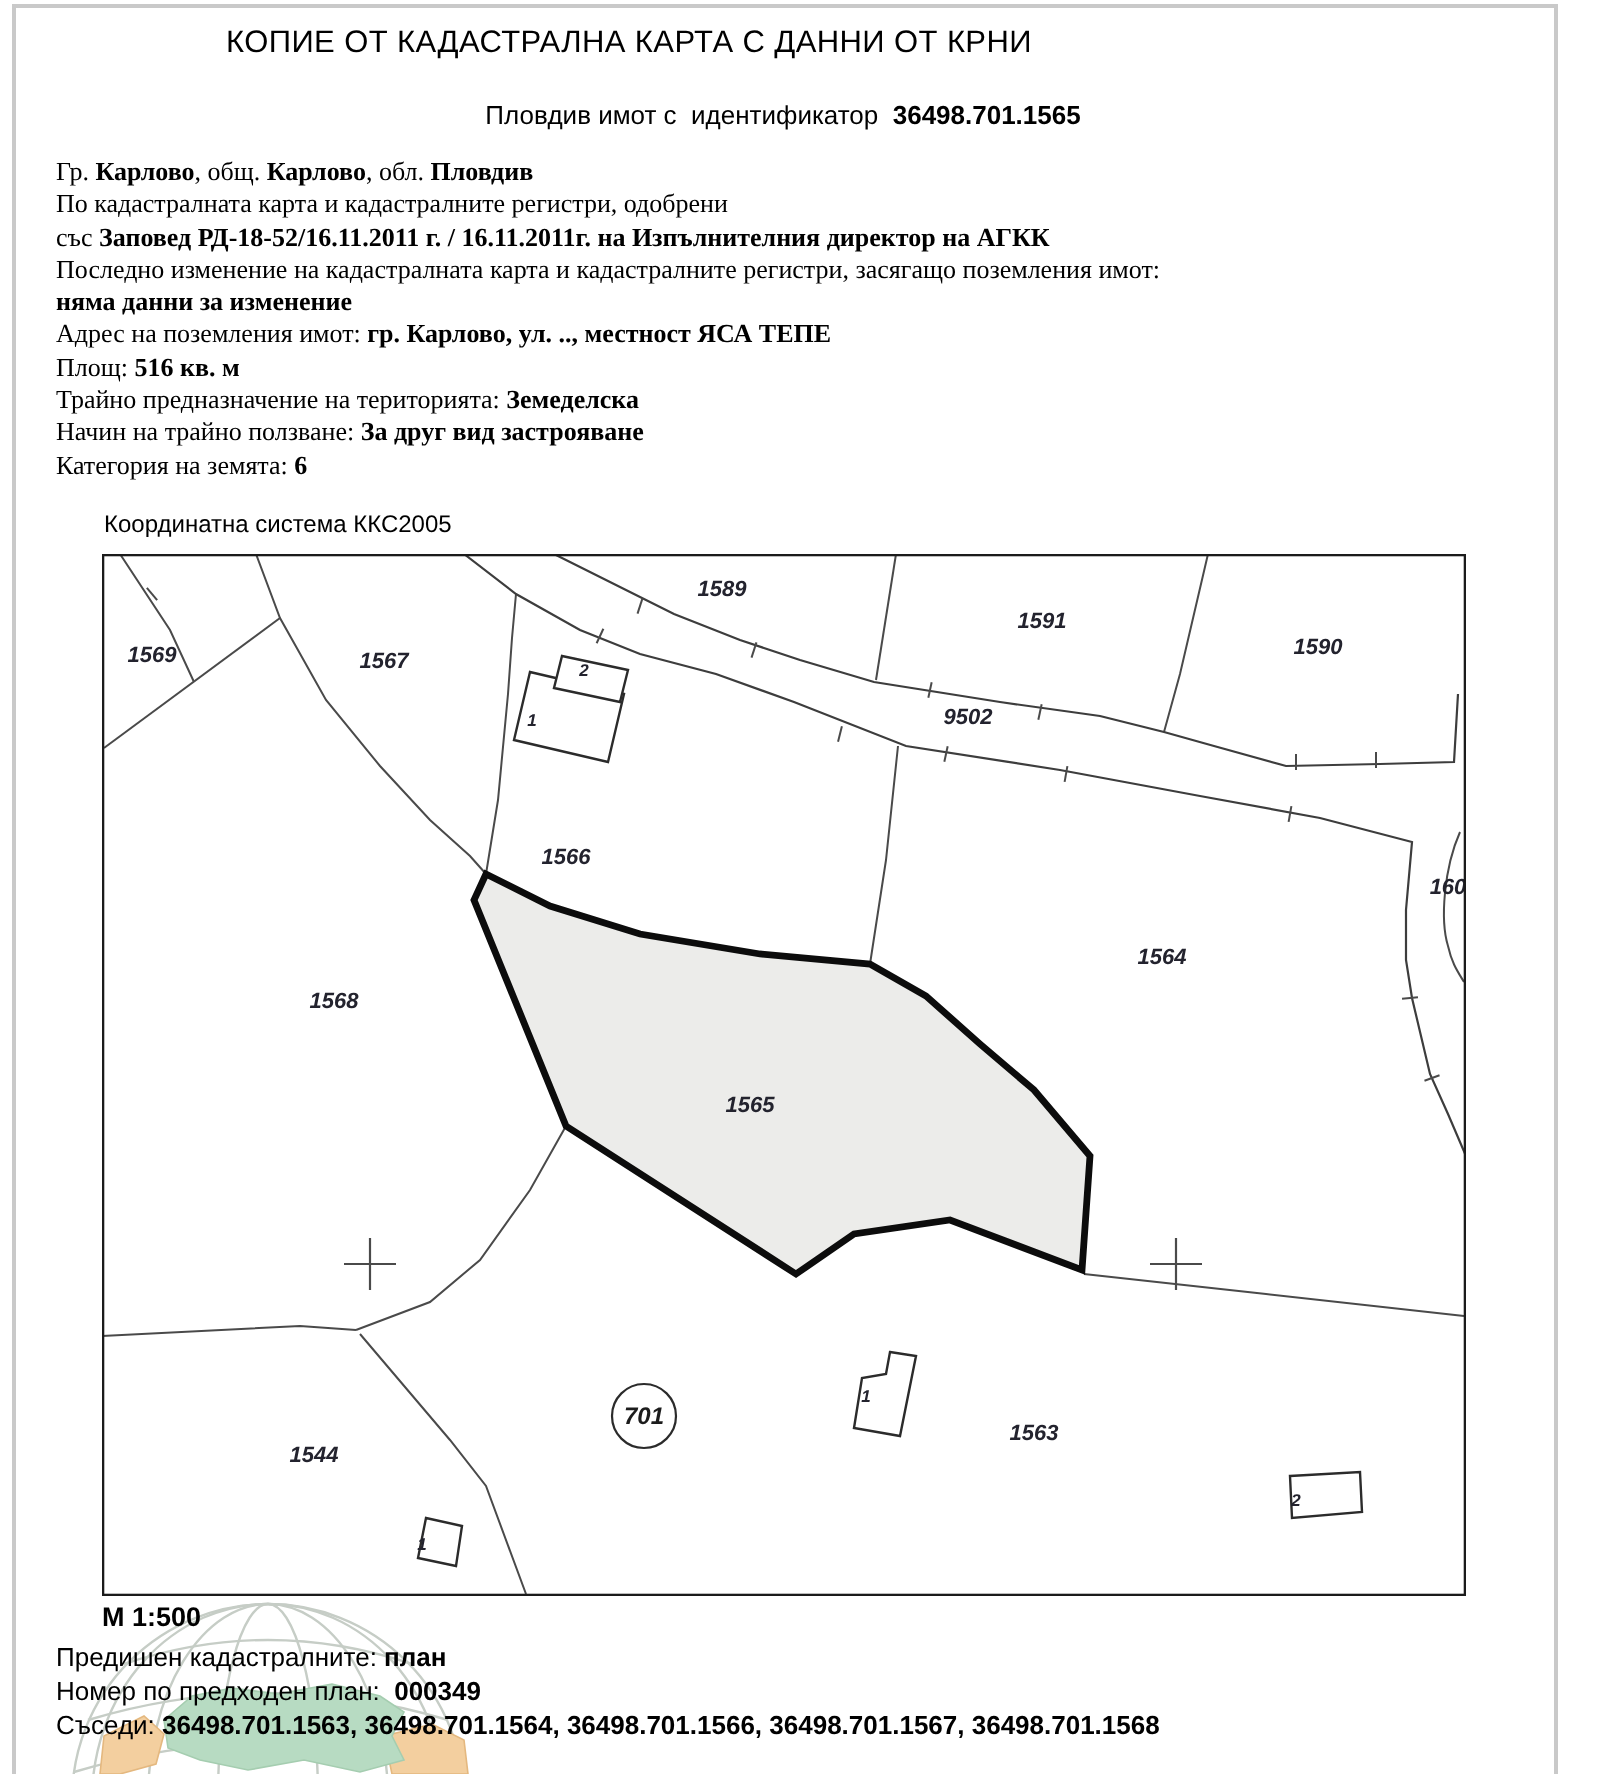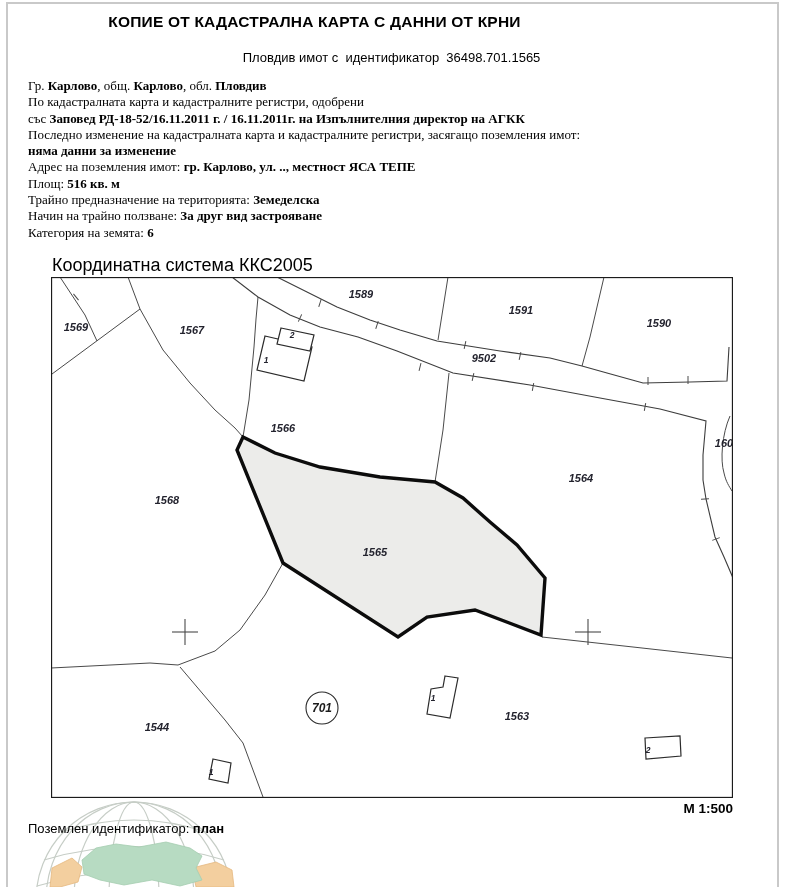--- a/index.html
+++ b/index.html
@@ -8,54 +8,54 @@
     background:#ffffff;color:#000;
     font-family:"Liberation Sans",sans-serif;
   }
   .page-border{
     position:absolute;left:6px;top:2px;width:769px;height:885px;
     border-left:2px solid #c9c9c9;border-right:2px solid #c9c9c9;border-top:2px solid #c9c9c9;
     pointer-events:none;
   }
   .title{
     position:absolute;left:6px;top:13px;width:617px;text-align:center;
-    font-size:15.5px;font-weight:bold;letter-spacing:.2px;
+    font-size:15.5px;font-weight:normal;letter-spacing:.2px;
   }
   .subtitle{
     position:absolute;left:6px;top:50px;width:771px;text-align:center;
     font-size:13px;white-space:pre-wrap;
   }
-  .subtitle b{font-weight:normal;text-align:right;}
+  .subtitle b{font-weight:bold;text-align:right;}
   .info{
     position:absolute;left:28px;top:78px;font-size:13px;line-height:16.3px;
     white-space:pre-wrap;
     font-family:Liberation Serif, serif;
   }
   .tline{white-space:pre-wrap;}
   .tline b{font-weight:bold;}
   .coord-label{
-    position:absolute;left:52px;top:255px;font-size:18px;
+    position:absolute;left:52px;top:255px;font-size:12px;
   }
   .map-wrap{
     position:absolute;left:51px;top:277px;width:682px;height:521px;
   }
   .map-wrap svg{display:block;overflow:hidden;}
   .frame{fill:none;stroke:#1b1b1b;stroke-width:1.3;}
   .thin{fill:none;stroke:#4a4a4a;stroke-width:1;}
   .road{fill:none;stroke:#3d3d3d;stroke-width:1.1;}
   .hl{fill:#ececea;stroke:#0c0c0c;stroke-width:3.4;stroke-linejoin:miter;}
   .bld{fill:#ffffff;stroke:#2b2b2b;stroke-width:1.2;}
   .tick{stroke:#4a4a4a;stroke-width:1;}
   .cross{stroke:#4a4a4a;stroke-width:1.1;}
   .rcirc{fill:#ffffff;stroke:#2b2b2b;stroke-width:1.1;}
   .plabel{font-family:"Liberation Sans",sans-serif;font-style:italic;font-weight:bold;font-size:11px;fill:#23232e;text-anchor:middle;}
   .blabel{font-family:"Liberation Sans",sans-serif;font-style:italic;font-weight:bold;font-size:8.5px;fill:#23232e;text-anchor:middle;}
   .clabel{font-family:"Liberation Sans",sans-serif;font-style:italic;font-weight:bold;font-size:12px;fill:#1c1c1c;text-anchor:middle;}
   .scale-label{
-    position:absolute;left:51px;top:801px;width:682px;text-align:right;
+    position:absolute;left:51px;top:801px;width:682px;text-align:left;
     font-size:13.5px;font-weight:bold;z-index:2;
   }
   .footer{
     position:absolute;left:28px;top:820px;font-size:13px;line-height:17px;z-index:2;
   }
   .watermark{
     position:absolute;left:24px;top:788px;width:220px;height:99px;z-index:1;
   }
 </style>
 </head>
@@ -173,14 +173,16 @@
         <text x="597" y="476" class="blabel">2</text>
       </g>
 
   <rect class="frame" x="0.5" y="0.5" width="681" height="520"></rect>
 </svg>
 </div>
 
 <div class="scale-label">М 1:500</div>
 
 <div class="footer" id="footer-lines">
-    <div class="tline"><span>Поземлен идентификатор: </span><b>план</b></div>
+    <div class="tline"><span>Предишен кадастралните: </span><b>план</b></div>
+    <div class="tline"><span>Номер по предходен план:  </span><b>000349</b></div>
+    <div class="tline"><span>Съседи: </span><b>36498.701.1563, 36498.701.1564, 36498.701.1566, 36498.701.1567, 36498.701.1568</b></div>
   </div>
 
 </body></html>

